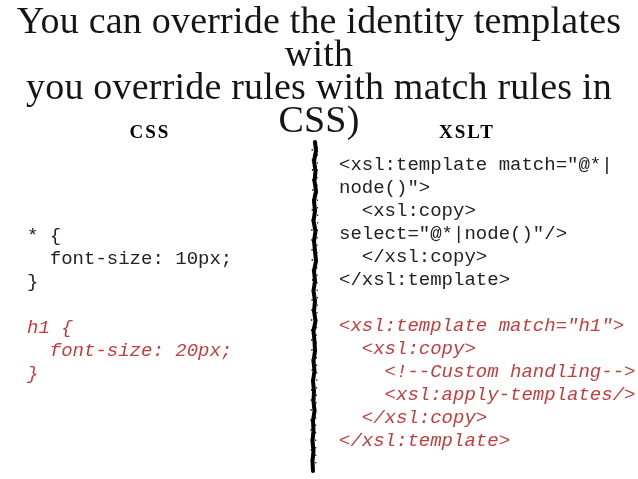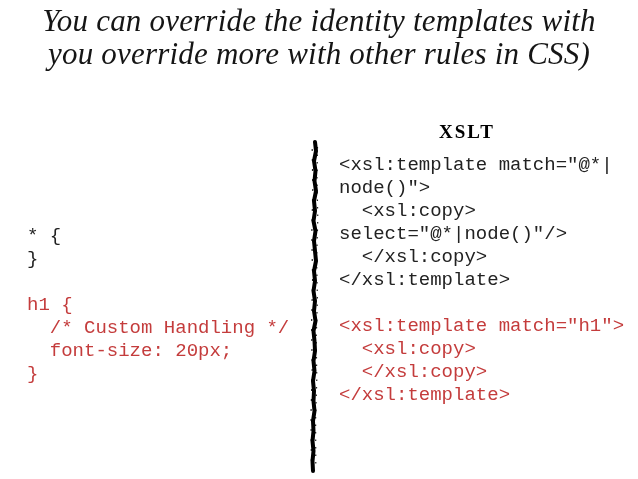--- a/index.html
+++ b/index.html
@@ -20,25 +20,24 @@
     background: var(--bg);
     overflow: hidden;
     font-family: "Liberation Serif", "DejaVu Serif", serif;
   }
   .title {
     position: absolute;
     top: 4px;
     left: 0;
     right: 0;
     text-align: center;
-    font-size: 31px;
+    font-size: 38px;
     line-height: 33px;
     color: var(--title-black);
     letter-spacing: 0.2px;
-    font-style: italic;
   }
   .col-header {
     position: absolute;
     top: 121px;
     font-size: 19px;
     font-weight: bold;
     letter-spacing: 2px;
     text-align: center;
     color: #000;
   }
@@ -64,65 +63,69 @@
   .code-line {
     font-family: "Liberation Mono", "DejaVu Sans Mono", monospace;
     font-size: 19px;
     line-height: 23px;
     height: 23px;
     white-space: pre;
     color: var(--code-black);
   }
   .code-line.red {
     color: var(--code-red);
+    font-style: italic;
   }
   .divider {
     position: absolute;
     left: 308px;
     top: 139px;
     width: 14px;
     height: 340px;
   }
 </style>
 </head>
 <body>
 
 <div class="slide">
 
   <div class="title">
     <div>You can override the identity templates with</div>
-    <div>you override more with other rules in CSS)</div>
+    <div>you override rules with match rules in CSS)</div>
   </div>
 
+  <div class="col-header css">CSS</div>
 
   <div class="col-header xslt">XSLT</div>
 
   <svg class="divider" viewBox="0 0 14 340" preserveAspectRatio="none" aria-hidden="true">
     <path d="M7 3 L8 12 L6 22 L7.5 32 L6.5 42 L8 52 L6 62 L7 72 L5.5 82 L7.5 92 L6 102 L7 112 L8 122 L6 132 L7 142 L5.5 152 L7 162 L6 172 L7.5 182 L5.5 192 L6.5 202 L7 212 L5.5 222 L6.5 232 L5 242 L6 252 L5.5 262 L6.5 272 L5 282 L5.5 292 L4.5 302 L5.5 312 L4.5 322 L5 332" fill="none" stroke="#000" stroke-width="4" stroke-linecap="round" stroke-linejoin="round"></path>
     <path d="M9.5 8 L9 40 L9.8 80 L8.6 120 L9.4 160 L8.2 200 L8.8 240 L7.6 280 L7.8 330" fill="none" stroke="#000" stroke-width="1.2" stroke-dasharray="1.5 6" opacity="0.85"></path>
     <path d="M4.2 10 L4.8 50 L3.8 95 L4.6 140 L3.6 185 L4.2 230 L3 275 L3.4 325" fill="none" stroke="#000" stroke-width="1.2" stroke-dasharray="2 8" opacity="0.85"></path>
   </svg>
 
   <div class="code css">
       <div class="code-line black">* {</div>
+      <div class="code-line black">  font-size: 10px;</div>
       <div class="code-line black">}</div>
       <div class="code-line black"></div>
       <div class="code-line red">h1 {</div>
-      <div class="code-line red">  /* Custom Handling */</div>
       <div class="code-line red">  font-size: 20px;</div>
       <div class="code-line red">}</div>
     </div>
 
   <div class="code xslt">
       <div class="code-line black">&lt;xsl:template match="@*|</div>
       <div class="code-line black">node()"&gt;</div>
       <div class="code-line black">  &lt;xsl:copy&gt;</div>
       <div class="code-line black">select="@*|node()"/&gt;</div>
       <div class="code-line black">  &lt;/xsl:copy&gt;</div>
       <div class="code-line black">&lt;/xsl:template&gt;</div>
       <div class="code-line black"></div>
       <div class="code-line red">&lt;xsl:template match="h1"&gt;</div>
       <div class="code-line red">  &lt;xsl:copy&gt;</div>
+      <div class="code-line red">    &lt;!--Custom handling--&gt;</div>
+      <div class="code-line red">    &lt;xsl:apply-templates/&gt;</div>
       <div class="code-line red">  &lt;/xsl:copy&gt;</div>
       <div class="code-line red">&lt;/xsl:template&gt;</div>
     </div>
 
 </div>
 
 </body></html>

